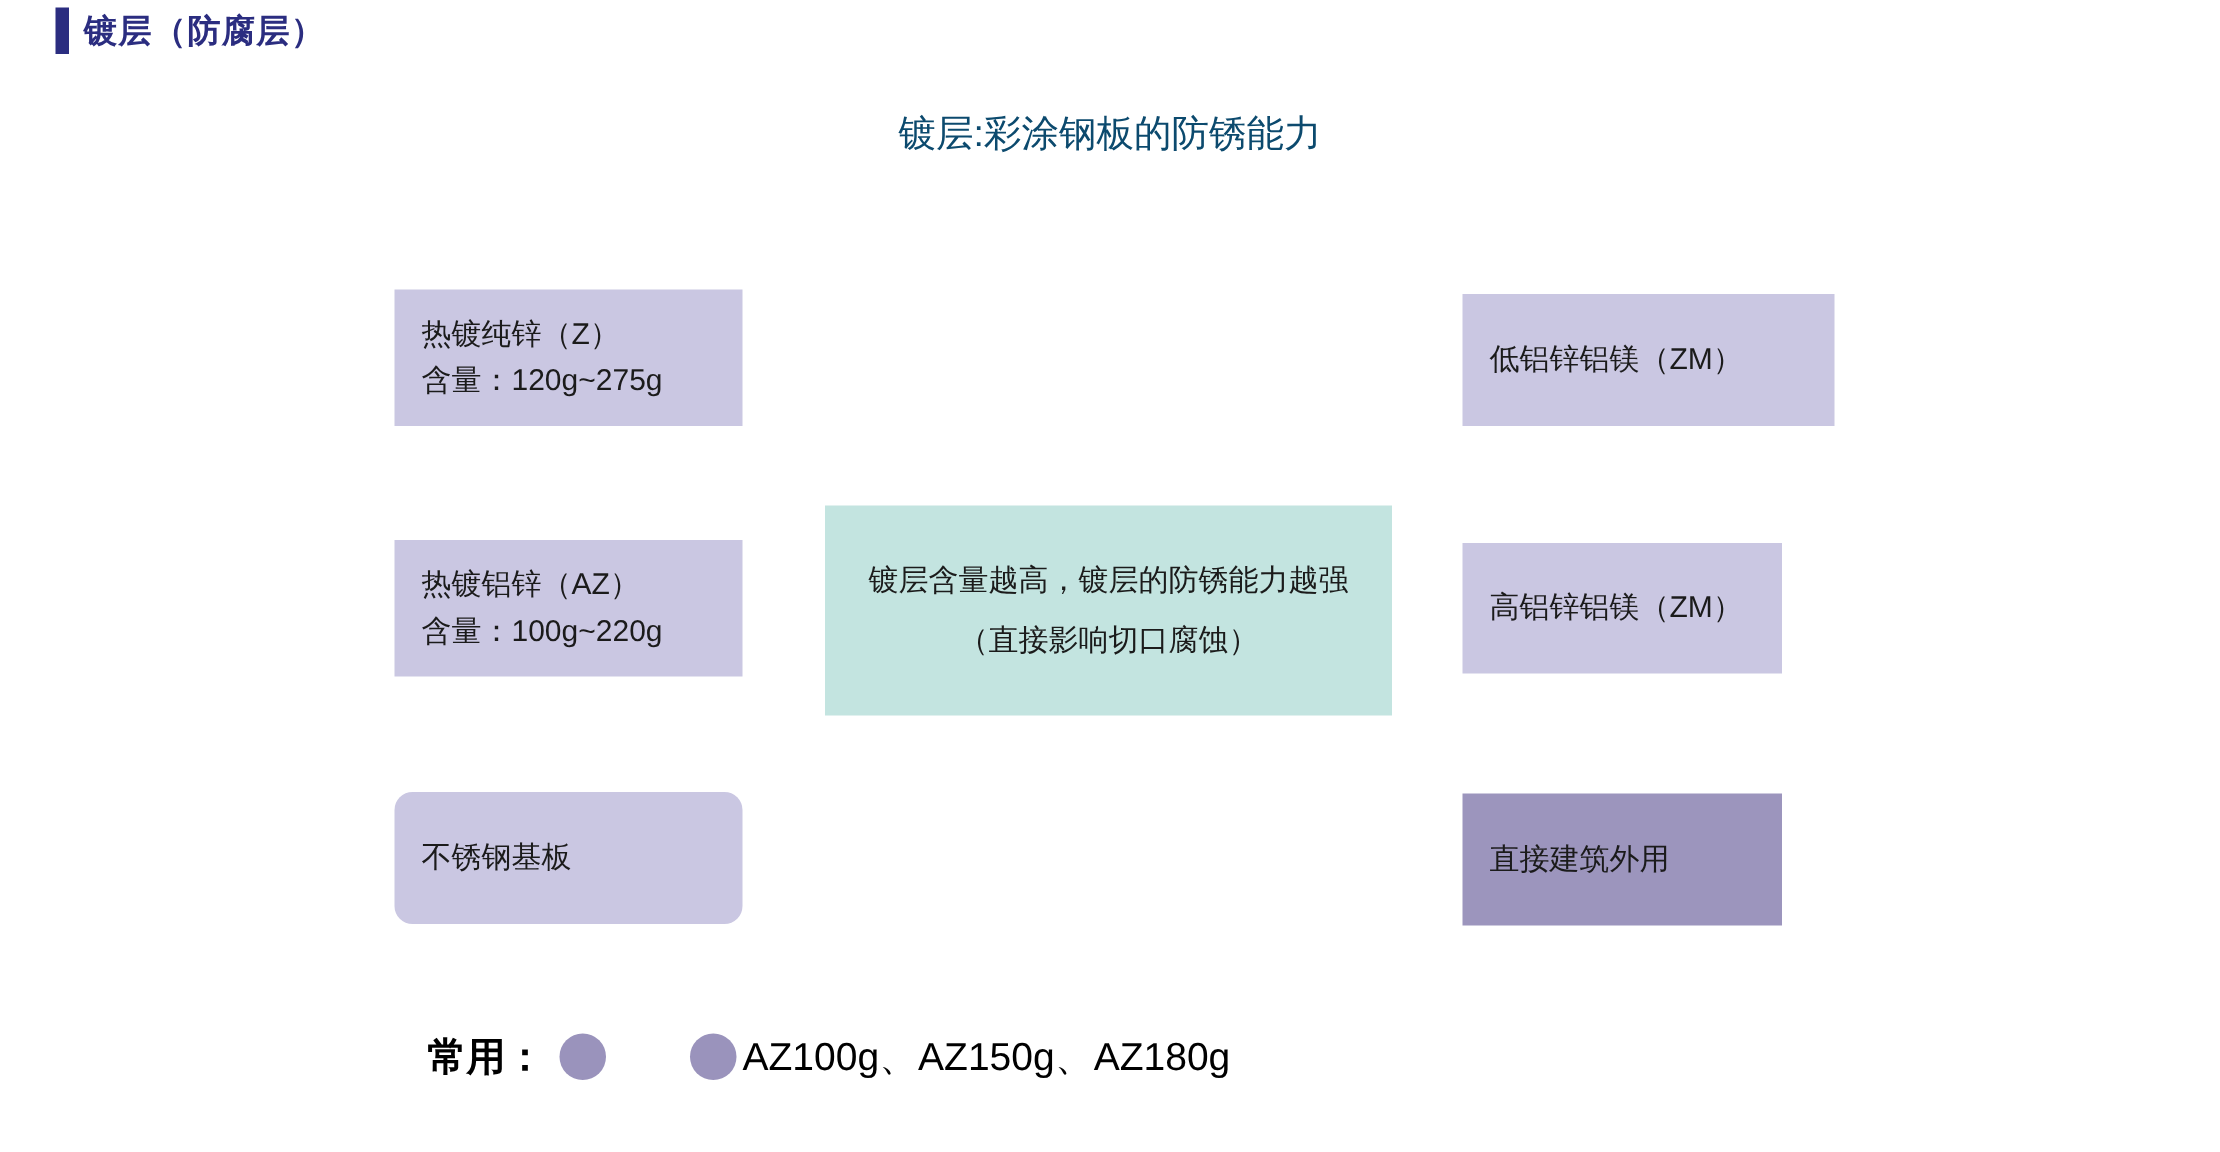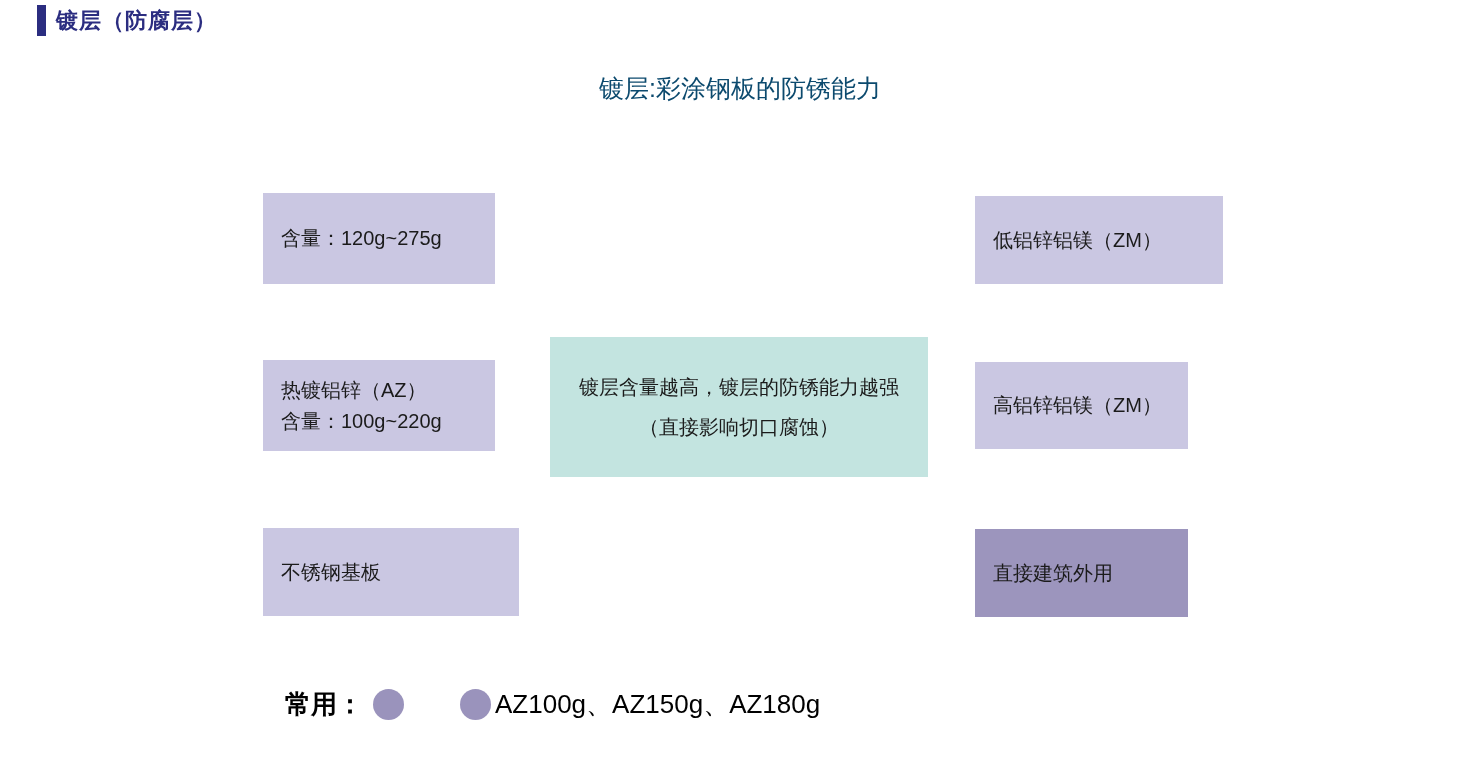--- a/index.html
+++ b/index.html
@@ -74,21 +74,21 @@
     background: var(--box-teal);
     align-items: center;
     text-align: center;
     line-height: 40px;
     padding: 0 10px;
   }
   .box.dark { background: var(--box-dark); }
 
   .box.l1 { left: 263px; top: 193px; width: 232px; height: 91px; }
   .box.l2 { left: 263px; top: 360px; width: 232px; height: 91px; }
-  .box.l3 { left: 263px; top: 528px; width: 256px; height: 88px; }
+  .box.l3 { left: 263px; top: 528px; width: 232px; height: 88px; border-radius: 12px; }
 
   .box.c1 { left: 550px; top: 337px; width: 378px; height: 140px; }
 
   .box.r1 { left: 975px; top: 196px; width: 248px; height: 88px; }
   .box.r2 { left: 975px; top: 362px; width: 213px; height: 87px; }
   .box.r3 { left: 975px; top: 529px; width: 213px; height: 88px; }
 
   
   .legend {
     position: absolute;
@@ -121,20 +121,21 @@
 <div class="page">
 
   <header class="page-header">
     <span class="accent-bar"></span>
     <h1>镀层（防腐层）</h1>
   </header>
 
   <h2 class="diagram-title">镀层:彩涂钢板的防锈能力</h2>
 
   <div class="box l1">
+    <div>热镀纯锌（Z）</div>
     <div>含量：120g~275g</div>
   </div>
 
   <div class="box l2">
     <div>热镀铝锌（AZ）</div>
     <div>含量：100g~220g</div>
   </div>
 
   <div class="box l3">
     <div>不锈钢基板</div>

